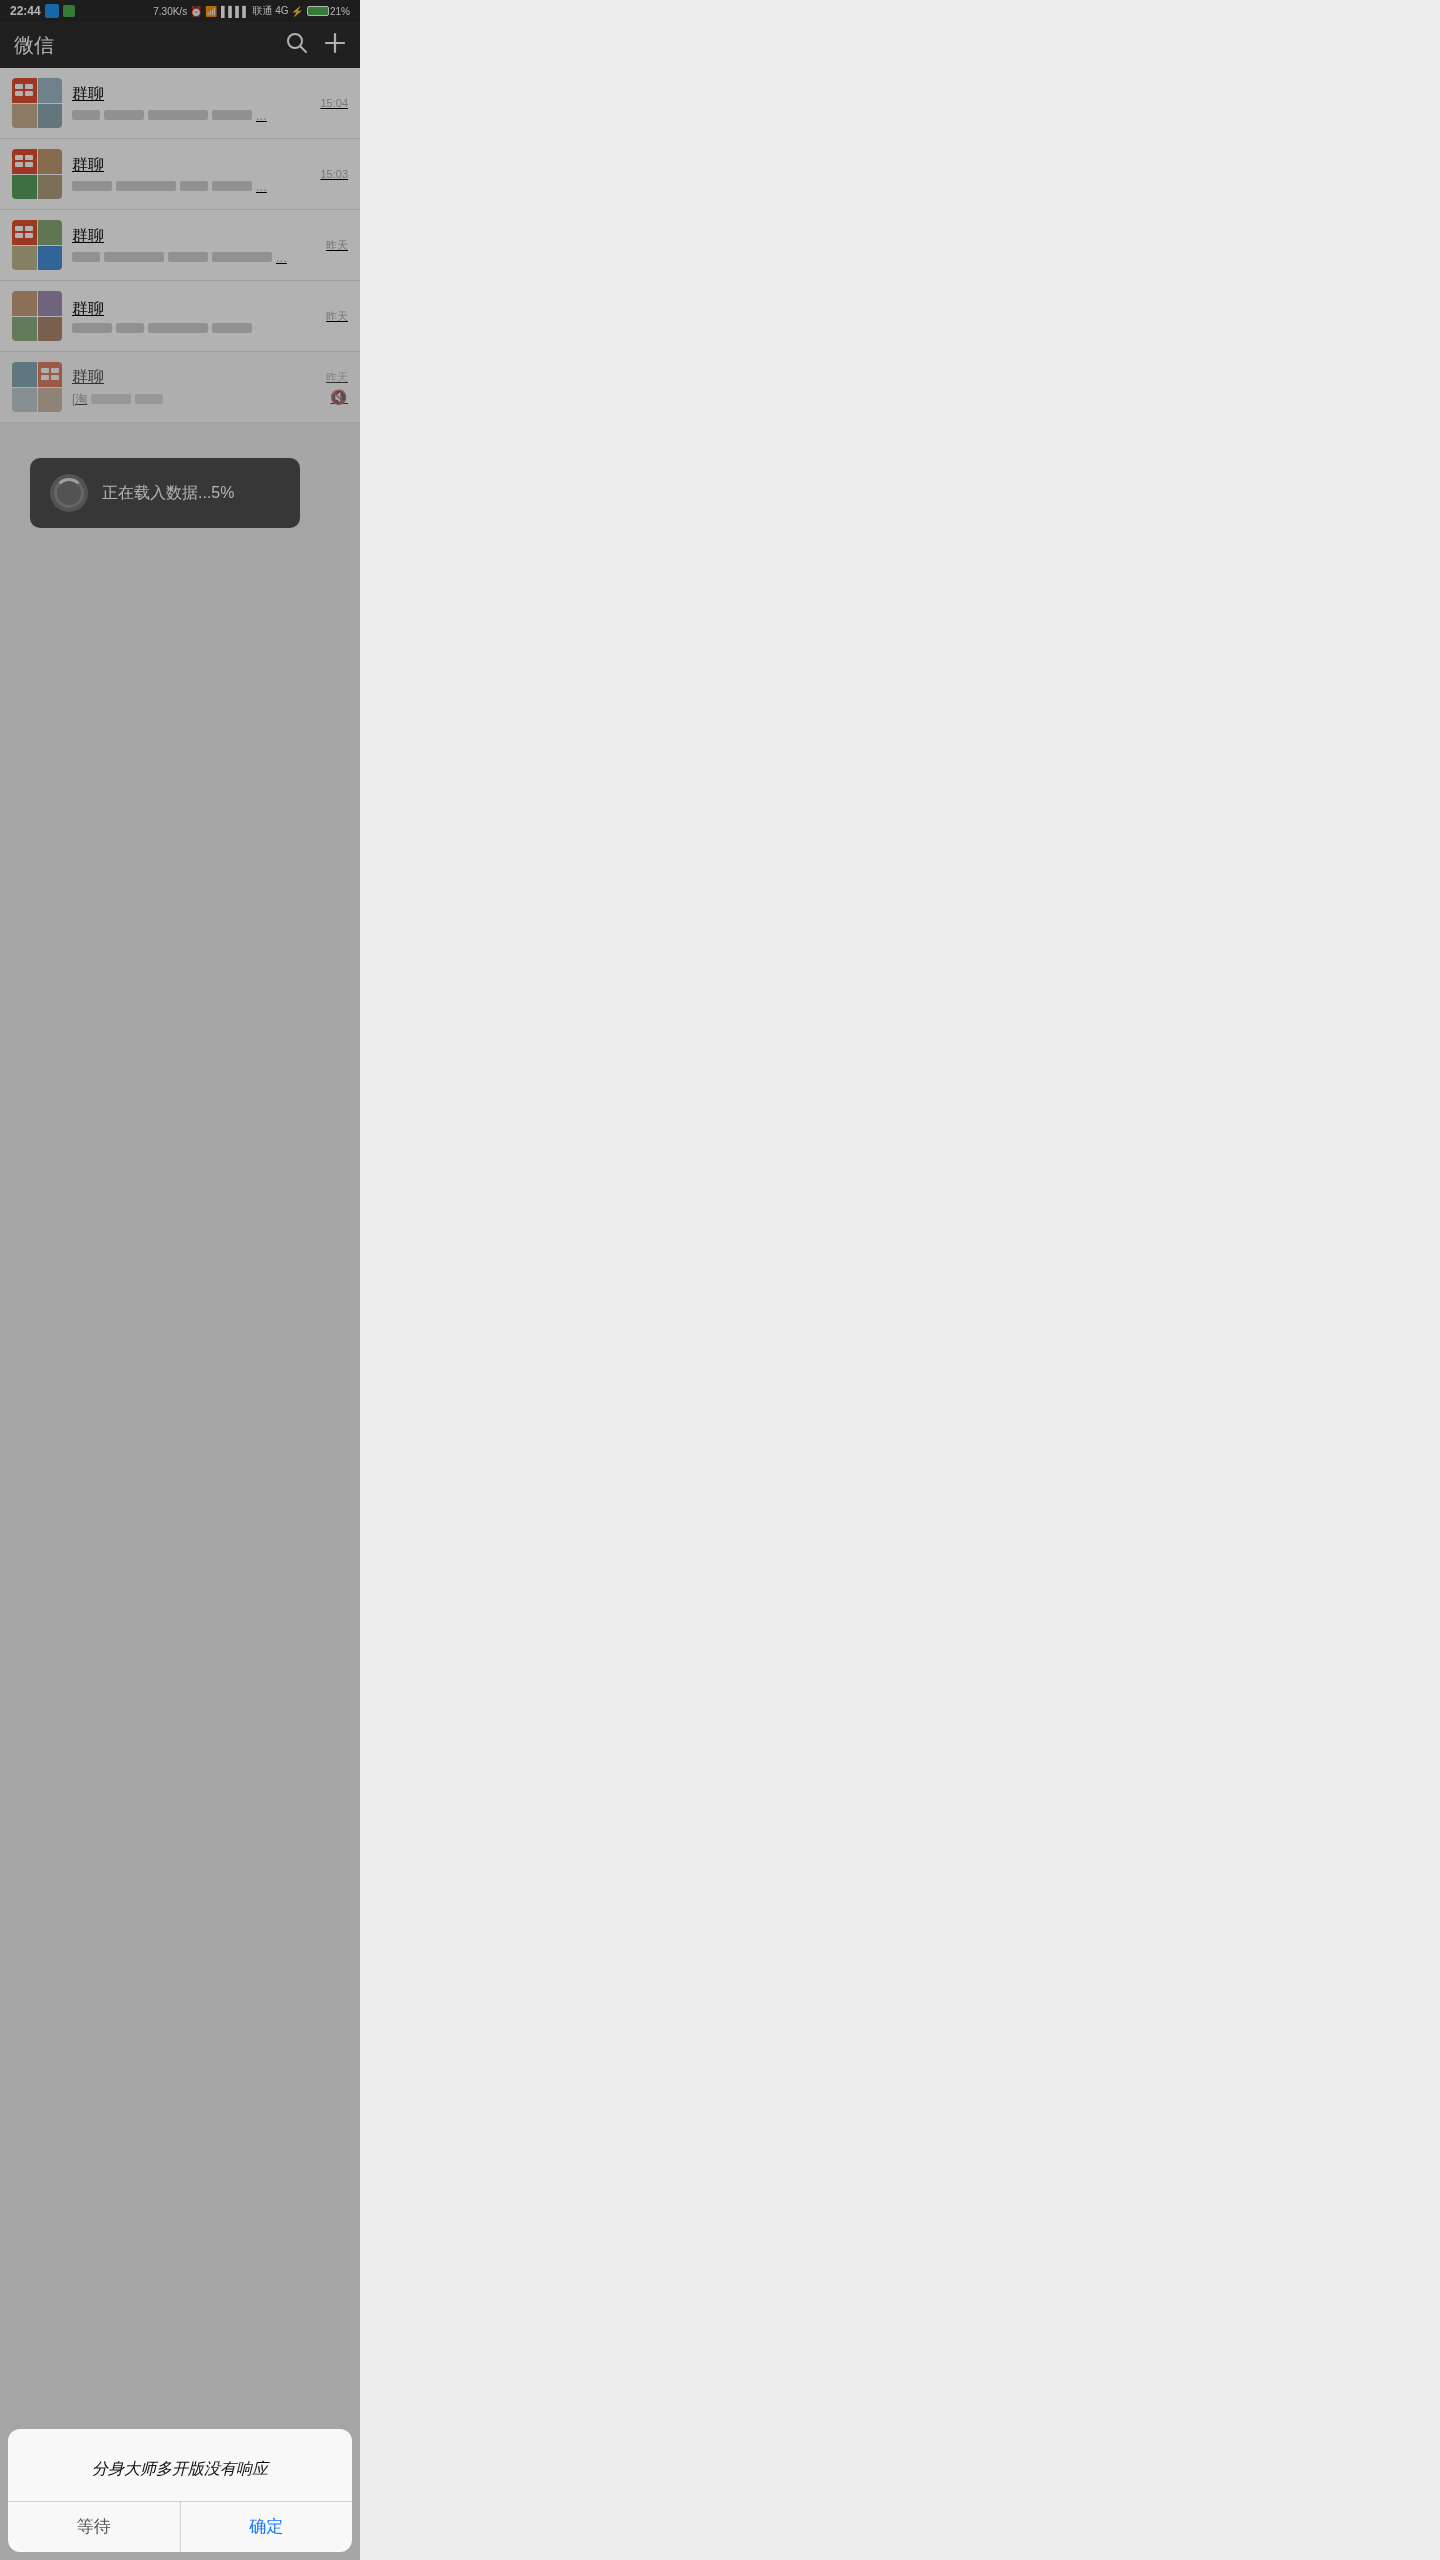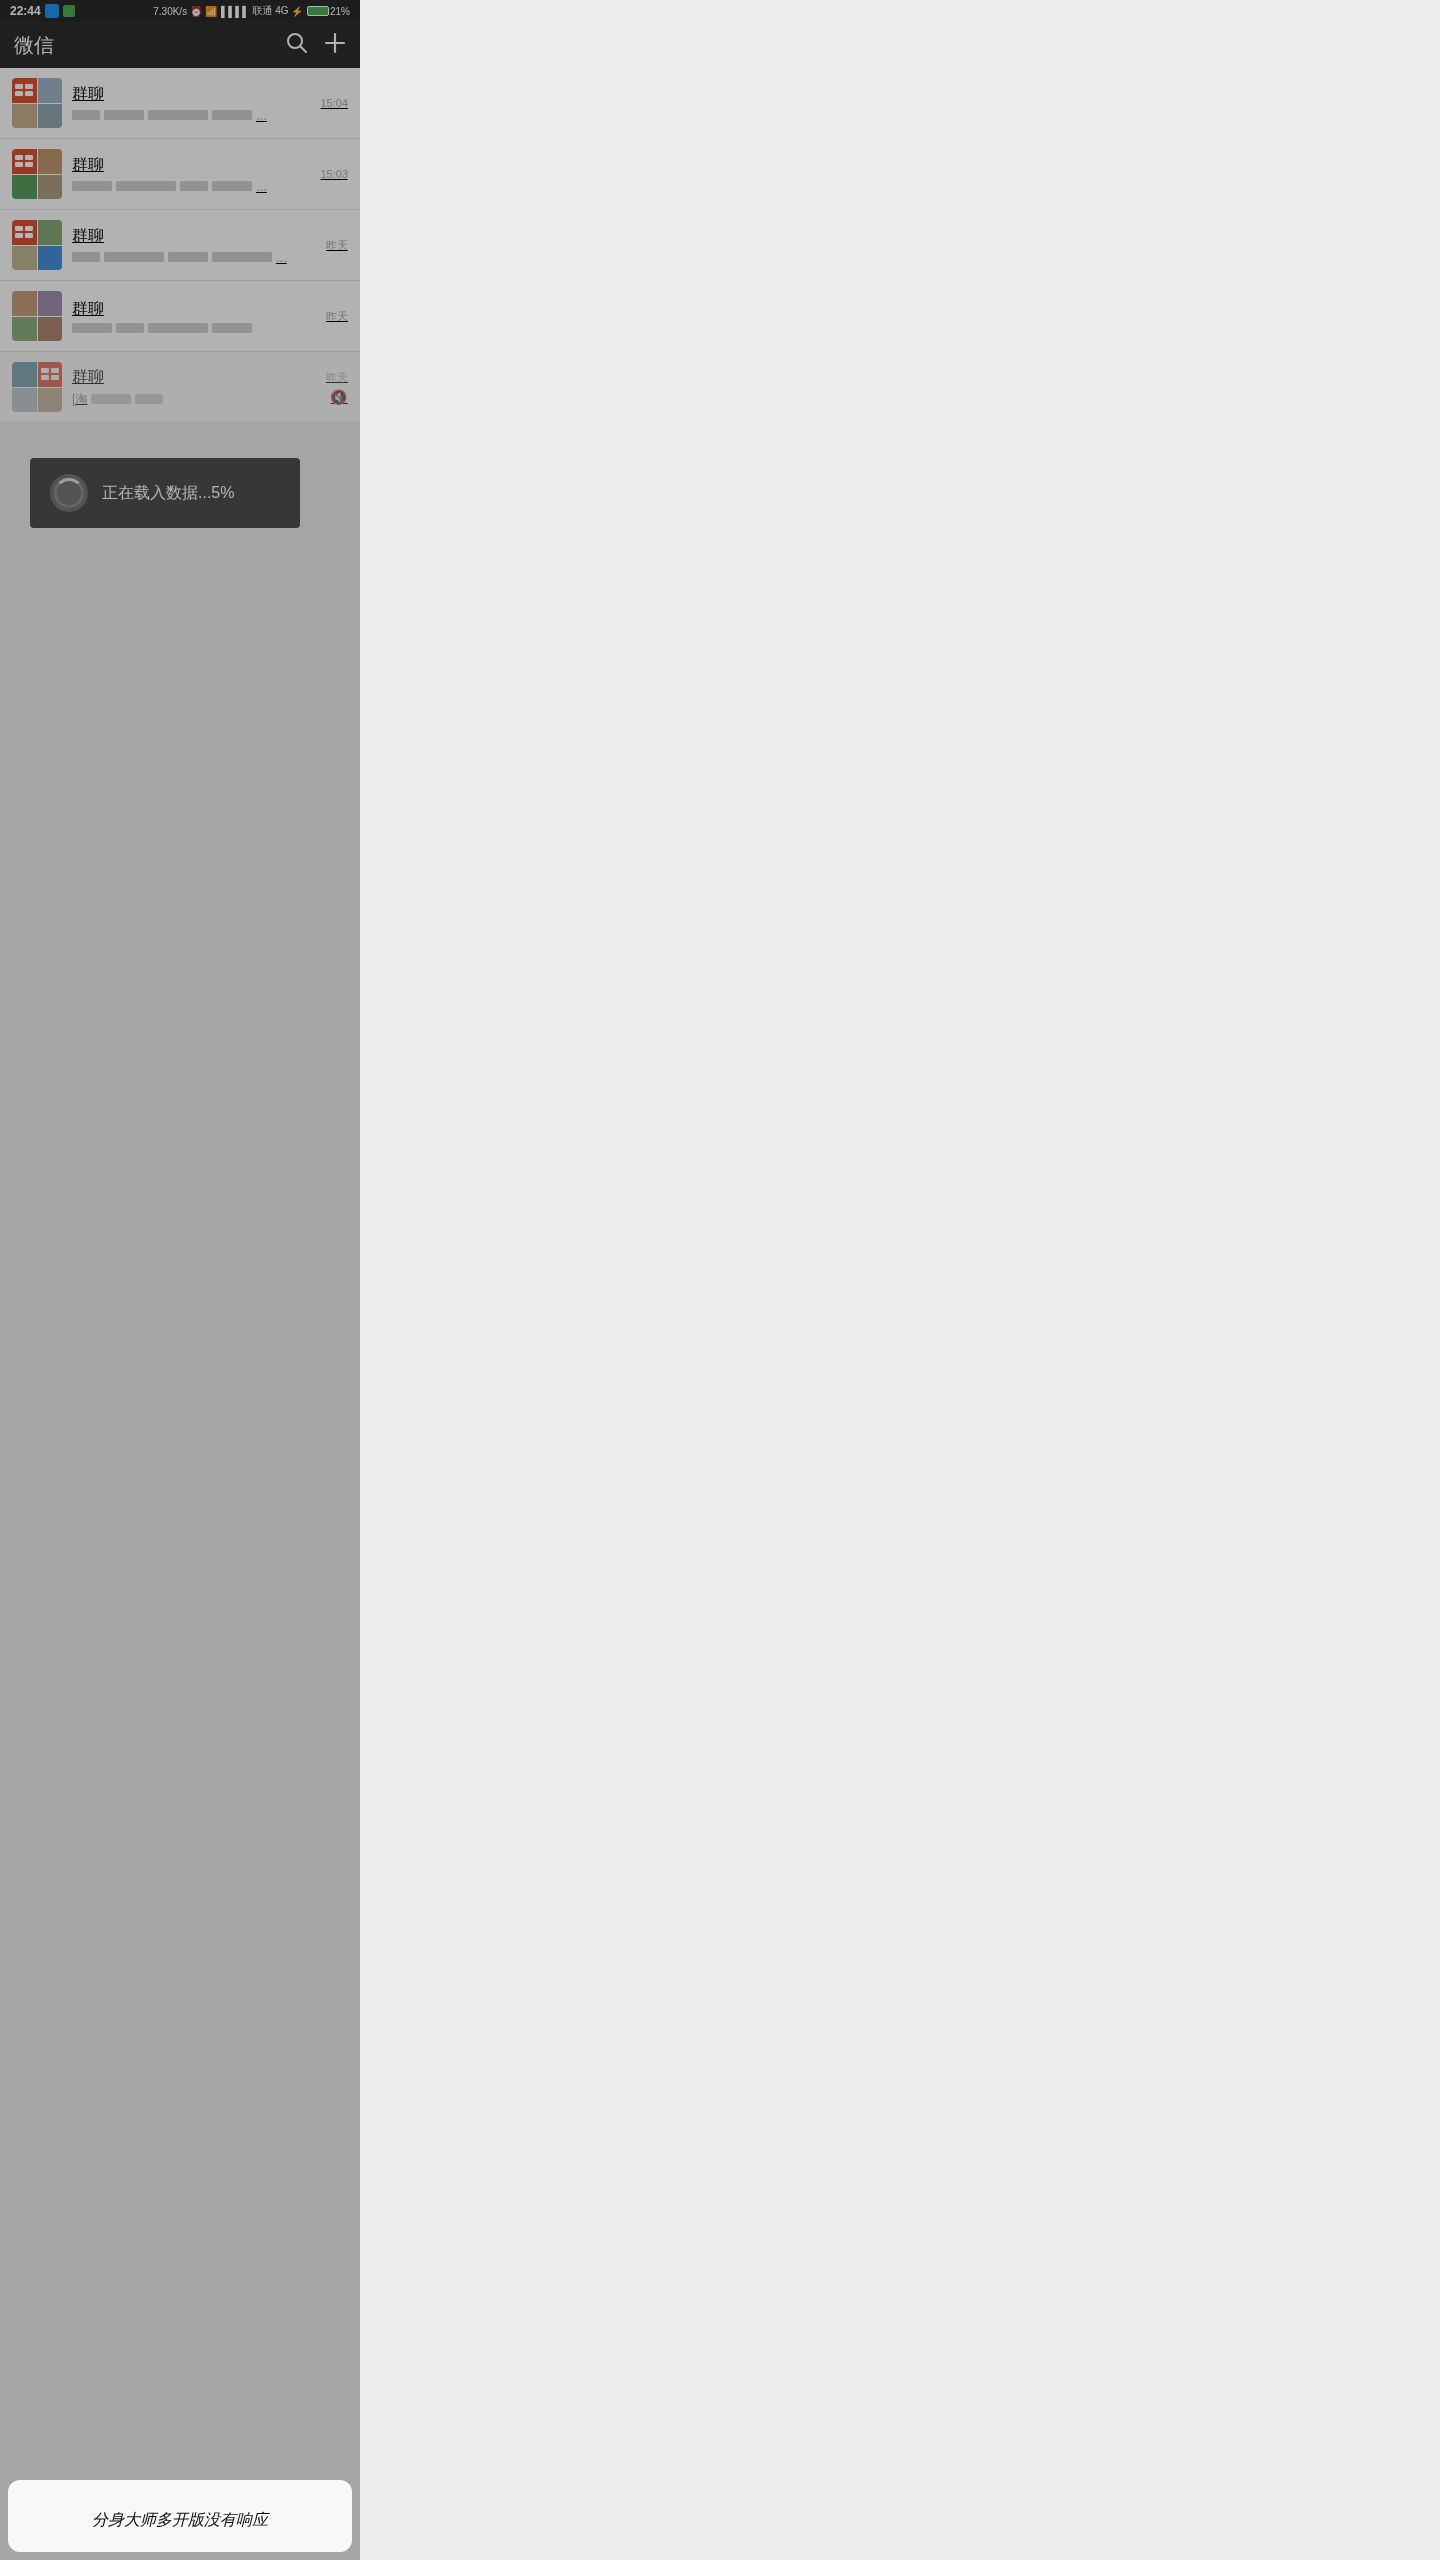--- a/index.html
+++ b/index.html
@@ -149,21 +149,21 @@
     }
 
     
     .loading-toast {
       position: absolute;
       top: 390px;
       left: 30px;
       right: 0;
       width: 270px;
       background: rgba(50,50,50,0.85);
-      border-radius: 4px;
+      border-radius: 10px;
       padding: 16px 20px;
       display: flex;
       align-items: center;
       gap: 14px;
       z-index: 20;
     }
     .spinner {
       width: 38px;
       height: 38px;
       border-radius: 50%;
@@ -437,14 +437,18 @@
 </div>
 
 <div class="dim-overlay"></div>
 
 <div class="dialog-backdrop">
   <div class="dialog-box">
     <div class="dialog-content">
       <p class="dialog-message">分身大师多开版没有响应</p>
     </div>
     <div class="dialog-divider-h"></div>
+    <div class="dialog-buttons">
+      <button class="dialog-btn wait">等待</button>
+      <button class="dialog-btn confirm">确定</button>
+    </div>
   </div>
 </div>
 
 </body></html>

